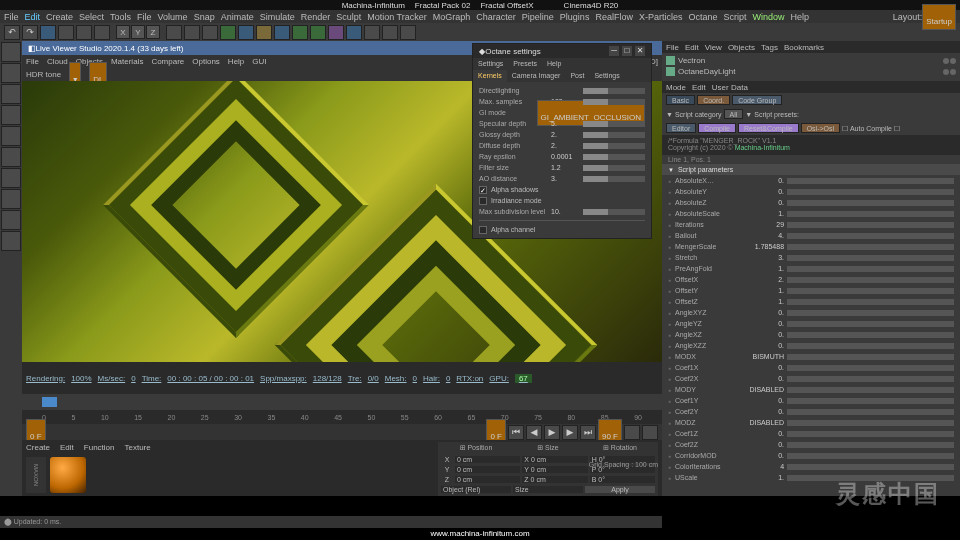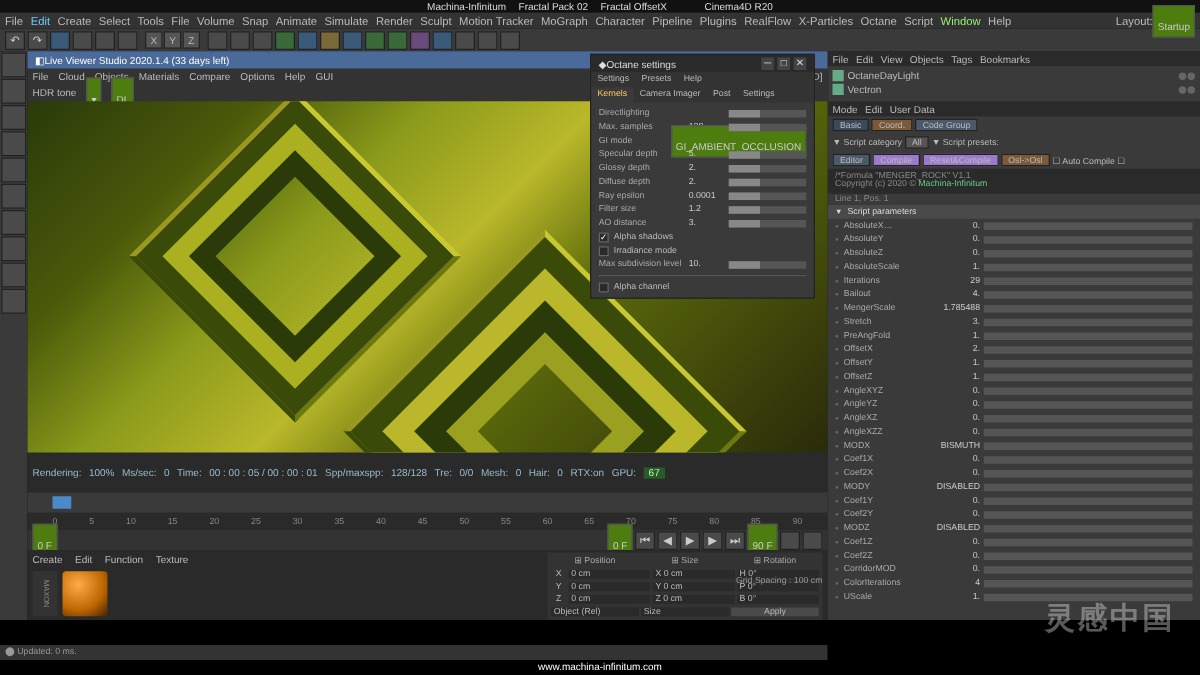--- a/index.html
+++ b/index.html
@@ -18,26 +18,26 @@
 .tbtn.p { background:#6a4a7a; }
 .axis { display:flex; gap:1px; margin:0 4px; }
 .axis .a { width:14px; height:14px; background:#555; border:1px solid #222; font-size:8px; display:flex; align-items:center; justify-content:center; }
 .main { display:flex; height:calc(100% - 85px); }
 .ltools { width:22px; background:#3a3a3a; display:flex; flex-direction:column; gap:1px; padding:1px; }
 .ltools .lt { height:20px; background:#4a4a4a; border:1px solid #222; }
 .viewport { flex:1; background:#2a2a2a; display:flex; flex-direction:column; position:relative; }
 .vp-title { background:#4a6a9a; height:14px; display:flex; align-items:center; padding:0 6px; font-size:8px; color:#fff; }
 .vp-menu { background:#333; height:13px; display:flex; align-items:center; padding:0 4px; gap:8px; font-size:8px; }
 .vp-menu .rt2 { margin-left:auto; display:flex; gap:4px; align-items:center; }
-.sel { background:#4d7c0f; border:1px solid #555; padding:12px 3px; height:11px; font-size:8px; color:#ccc; }
+.sel { background:#a16207; border:1px solid #555; padding:12px 3px; height:11px; font-size:8px; color:#ccc; }
 .render { flex:1; background:linear-gradient(135deg,#2a3a0a 0%,#4a5a0a 20%,#8a9a1a 35%,#bab82a 50%,#5a6a0a 65%,#2a2a0a 100%); position:relative; overflow:hidden; }
 .render::before,.render::after { content:''; position:absolute; border:4px solid; border-color:#cac830 #6a7a10 #3a4a08 #9a9820; transform:rotate(45deg); }
 .render::before { width:180px; height:180px; top:30px; left:120px; box-shadow:inset 0 0 0 15px #3a4a08,inset 0 0 0 30px #aab020,inset 0 0 0 45px #2a3a08; }
 .render::after { width:220px; height:220px; top:150px; left:300px; box-shadow:inset 0 0 0 18px #3a4a08,inset 0 0 0 36px #bab82a,inset 0 0 0 54px #2a3a08,inset 0 0 0 72px #9aa020; }
-.statusbar { background:#2a2a2a; height:32px; display:flex; align-items:center; padding:12px 4px; font-size:8px; gap:6px; color:#9bc; }
+.statusbar { background:#2a2a2a; height:32px; display:flex; align-items:center; padding:12px 4px; font-size:8px; gap:6px; color:#9bc;text-decoration:underline; }
 .statusbar .grn { background:#2a5a2a; padding:0 4px; color:#afa; }
 .timebar { background:#3a3a3a; height:16px; position:relative; }
 .timebar .ph { position:absolute; left:20px; top:3px; width:15px; height:10px; background:#4a8aca; }
 .ruler { background:#2a2a2a; height:14px; display:flex; align-items:center; font-size:7px; color:#888; padding:0 20px; justify-content:space-between; }
 .playbar { background:#333; height:16px; display:flex; align-items:center; padding:0 4px; gap:2px; }
 .tabbar { background:#2a2a2a; height:14px; display:flex; align-items:center; padding:0 4px; gap:10px; font-size:8px; }
 .matview { background:#2a2a2a; height:42px; display:flex; align-items:center; padding:4px; gap:4px; }
 .mat { width:36px; height:36px; background:radial-gradient(circle at 35% 30%,#fa4,#b60 60%,#420); border-radius:3px; }
 .brand { width:20px; height:36px; background:#333; display:flex; flex-direction:column; align-items:center; justify-content:center; font-size:6px; color:#888; writing-mode:vertical-rl; }
 .octane { position:absolute; left:472px; top:43px; width:180px; background:#3a3a3a; border:1px solid #222; z-index:10; }
@@ -270,29 +270,29 @@
         <span>File</span>
         <span>Edit</span>
         <span>View</span>
         <span>Objects</span>
         <span>Tags</span>
         <span>Bookmarks</span>
       </div>
     <div class="obj-area" id="objarea">
         <div class="obj-row">
           <div class="ic"></div>
-          <span>OctaneDayLight</span>
+          <span>Vectron</span>
           <div class="dots">
             <div class="d"></div>
             <div class="d"></div>
           </div>
         </div>
         <div class="obj-row">
           <div class="ic"></div>
-          <span>Vectron</span>
+          <span>OctaneDayLight</span>
           <div class="dots">
             <div class="d"></div>
             <div class="d"></div>
           </div>
         </div>
       </div>
     <div class="attr-area">
       <div class="attr-head" id="rtmenu2">
           <span>Mode</span>
           <span>Edit</span>

